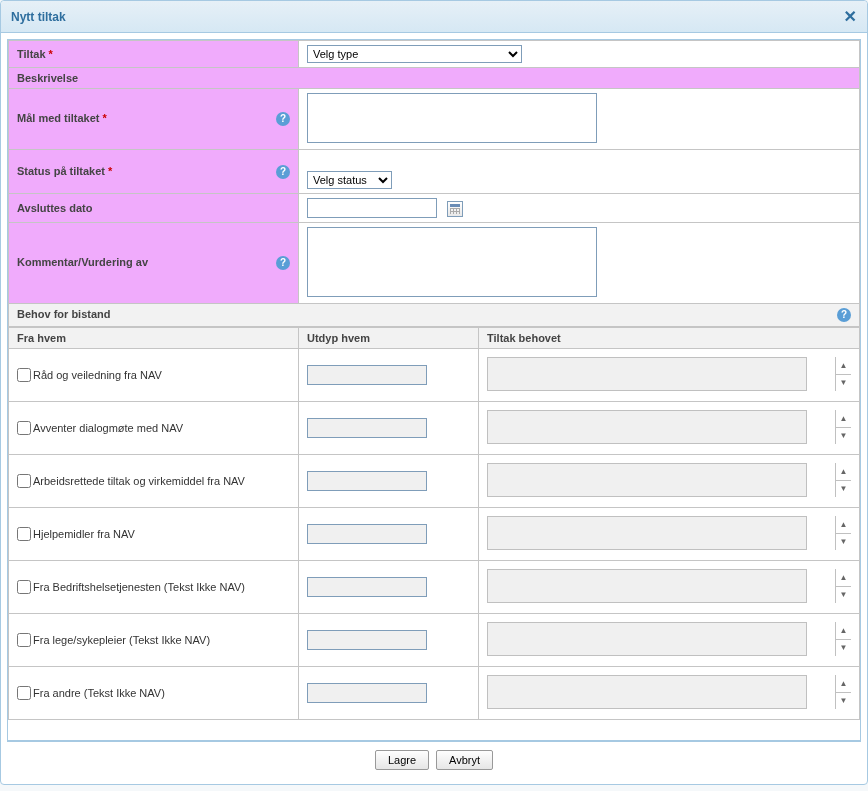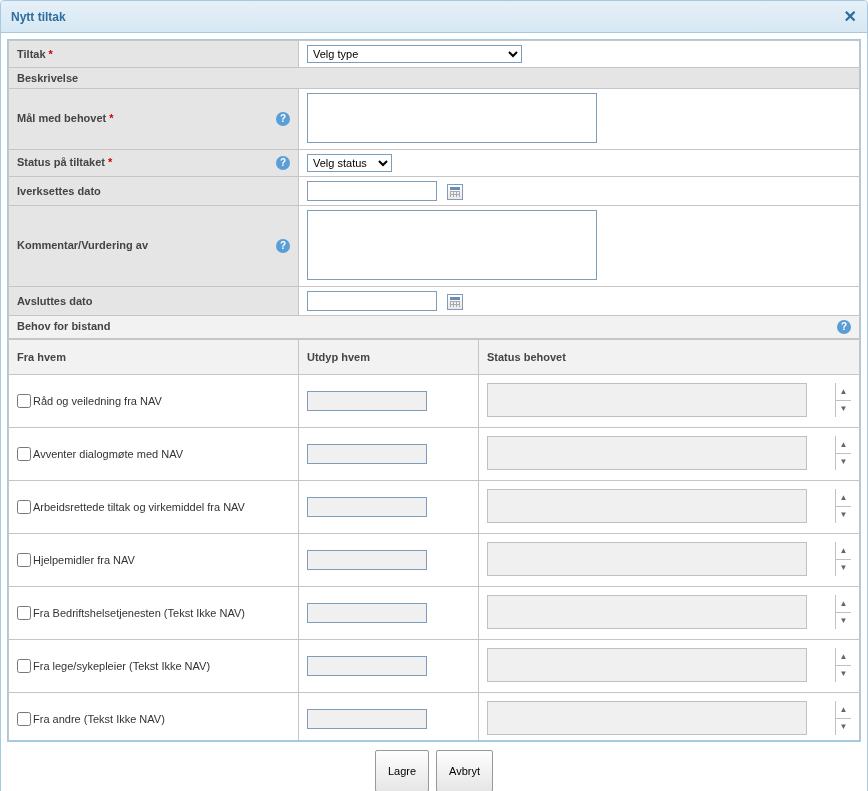--- a/index.html
+++ b/index.html
@@ -6,50 +6,50 @@
 body { font-family: Verdana, Arial, sans-serif; font-size: 11px; background: #f5f8fa; color: #333; }
 .dialog { width: 868px; background: #fff; border: 1px solid #a6c9e2; border-radius: 4px; margin: 0; }
 .dialog-header { background: linear-gradient(#e6f0f7, #d6e8f4); border-bottom: 1px solid #a6c9e2; padding: 6px 10px; display: flex; justify-content: space-between; align-items: center; border-radius: 4px 4px 0 0; }
 .dialog-title { font-weight: bold; color: #2e6e9e; font-size: 12px; }
 .close-icon { color: #2e6e9e; font-size: 16px; cursor: pointer; font-weight: bold; }
 .dialog-body { padding: 6px; }
 .content-wrap { border: 1px solid #a6c9e2; position: relative; }
 .scroll-area { height: 700px; overflow-y: scroll; }
 .form-table { width: 100%; border-collapse: collapse; }
 .form-table td { border: 1px solid #c5c5c5; padding: 4px 8px; vertical-align: middle; background: #fafafa; }
-.form-table td.label-cell { width: 290px; font-weight: bold; color: #444; background: #e5e5e5; position: relative; }
+.form-table td.label-cell { width: 290px; font-weight: bold; color: #444; background: #f0abfc; position: relative; }
 .form-table td.value-cell { background: #fff; text-decoration: underline; }
 .required { color: #cc0000; }
 .help-icon { display: inline-block; width: 14px; height: 14px; background: #5a9ed6; color: #fff; border-radius: 50%; text-align: center; line-height: 14px; font-size: 10px; font-weight: bold; float: right; cursor: pointer; }
 select { font-family: inherit; font-size: 11px; border: 1px solid #7f9db9; background: #fff; padding: 1px; }
 select.tiltak-type { width: 215px; }
-select.status-sel { width: 85px; }
+select.status-sel { width: 85px; margin-top: 17px; }
 input[type="text"] { font-family: inherit; font-size: 11px; border: 1px solid #7f9db9; padding: 2px; height: 20px; }
 textarea { font-family: inherit; font-size: 11px; border: 1px solid #7f9db9; padding: 2px; resize: none; }
 .date-input { width: 130px; }
 .cal-icon { display: inline-block; width: 16px; height: 16px; border: 1px solid #7f9db9; background: linear-gradient(#fff, #e8e8e8); margin-left: 10px; vertical-align: middle; cursor: pointer; position: relative; }
 .cal-icon::before { content: ""; position: absolute; top: 2px; left: 2px; right: 2px; height: 3px; background: #6a8cb5; }
 .cal-icon::after { content: ""; position: absolute; top: 6px; left: 2px; right: 2px; bottom: 2px; background: repeating-linear-gradient(#aaa 0 1px, transparent 1px 3px), repeating-linear-gradient(90deg, #aaa 0 1px, transparent 1px 3px); }
 .ansvarlig-input { width: 300px; background: #fff; }
 .mal-textarea { width: 290px; height: 50px; }
 .kommentar-textarea { width: 290px; height: 70px; }
-.sub-header-row td { background: #f2f2f2; font-weight: bold; color: #444; border: 1px solid #c5c5c5; padding: 11px 8px; }
+.sub-header-row td { background: #f2f2f2; font-weight: bold; color: #444; border: 1px solid #c5c5c5; padding: 4px 8px; }
 .col-fra { width: 290px; }
 .col-utdyp { width: 180px; }
 .bistand-row td { border: 1px solid #c5c5c5; padding: 8px; background: #fff; vertical-align: middle; }
 .bistand-row .check-cell { display: flex; align-items: center; gap: 2px; }
 .bistand-row input[type="checkbox"] { width: 14px; height: 14px; }
 .utdyp-input { width: 120px; background: #f0f0f0; border: 1px solid #c0c0c0; height: 20px; }
 .beskriv-area-wrap { position: relative; }
 .beskriv-area { width: 320px; height: 34px; background: #f0f0f0; border: 1px solid #c0c0c0; resize: none; }
 .spinner { position: absolute; right: 0; top: 0; width: 16px; height: 34px; display: flex; flex-direction: column; }
 .spinner span { flex: 1; display: flex; align-items: center; justify-content: center; font-size: 8px; color: #666; cursor: pointer; border-left: 1px solid #c0c0c0; }
 .spinner span:first-child { border-bottom: 1px solid #c0c0c0; }
 .button-bar { text-align: center; padding: 8px 0; border-top: 1px solid #a6c9e2; }
-.btn { font-family: inherit; font-size: 11px; padding: 14px 12px; background: linear-gradient(#fefefe, #e6e6e6); border: 1px solid #999; border-radius: 2px; cursor: pointer; margin: 0 2px; }
+.btn { font-family: inherit; font-size: 11px; padding: 3px 12px; background: linear-gradient(#fefefe, #e6e6e6); border: 1px solid #999; border-radius: 2px; cursor: pointer; margin: 0 2px; }
 .section-header td { background: #f2f2f2; font-weight: bold; color: #444; border: 1px solid #c5c5c5; padding: 4px 8px; position: relative; }
 </style>
 </head>
 <body>
 
 <div class="dialog">
   <div class="dialog-header">
     <span class="dialog-title">Nytt tiltak</span>
     <span class="close-icon">✕</span>
   </div>
@@ -68,78 +68,70 @@
               </select>
             </td>
           </tr>
           <tr>
             <td class="label-cell" colspan="2">
               <span>Beskrivelse</span>
             </td>
           </tr>
           <tr>
             <td class="label-cell">
-              <span>Mål med behovet</span><span class="required"> *</span>
+              <span>Mål med tiltaket</span><span class="required"> *</span>
               <span class="help-icon">?</span>
             </td>
             <td class="value-cell">
               <textarea class="mal-textarea" style=""></textarea>
             </td>
           </tr>
           <tr>
             <td class="label-cell">
               <span>Status på tiltaket</span><span class="required"> *</span>
               <span class="help-icon">?</span>
             </td>
             <td class="value-cell">
               <select class="status-sel">
                 <option>Velg status</option>
               </select>
             </td>
           </tr>
           <tr>
             <td class="label-cell">
-              <span>Iverksettes dato</span>
+              <span>Avsluttes dato</span>
             </td>
             <td class="value-cell">
               <input type="text" class="date-input" style=""><span class="cal-icon"></span>
             </td>
           </tr>
           <tr>
             <td class="label-cell">
               <span>Kommentar/Vurdering av</span>
               <span class="help-icon">?</span>
             </td>
             <td class="value-cell">
               <textarea class="kommentar-textarea" style=""></textarea>
-            </td>
-          </tr>
-          <tr>
-            <td class="label-cell">
-              <span>Avsluttes dato</span>
-            </td>
-            <td class="value-cell">
-              <input type="text" class="date-input" style=""><span class="cal-icon"></span>
             </td>
           </tr>
           <tr class="section-header">
             <td colspan="2">
               <span>Behov for bistand</span>
               <span class="help-icon">?</span>
             </td>
           </tr>
         </tbody>
           </table>
 
         <table class="form-table">
           <tbody>
               <tr class="sub-header-row">
             <td class="col-fra">Fra hvem</td>
             <td class="col-utdyp">Utdyp hvem</td>
-            <td>Status behovet</td>
+            <td>Tiltak behovet</td>
           </tr>
           </tbody>
             <tbody id="bistand-body">
               <tr class="bistand-row">
                 <td class="col-fra">
                   <label class="check-cell">
                     <input type="checkbox" style="">
                     <span>Råd og veiledning fra NAV</span>
                   </label>
                 </td>

